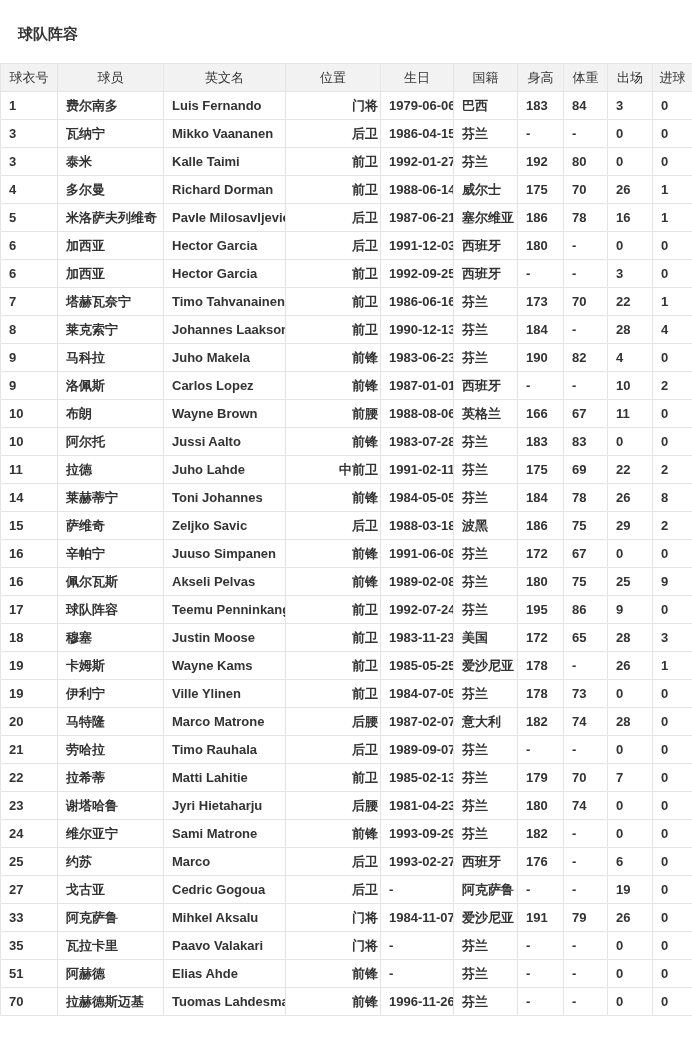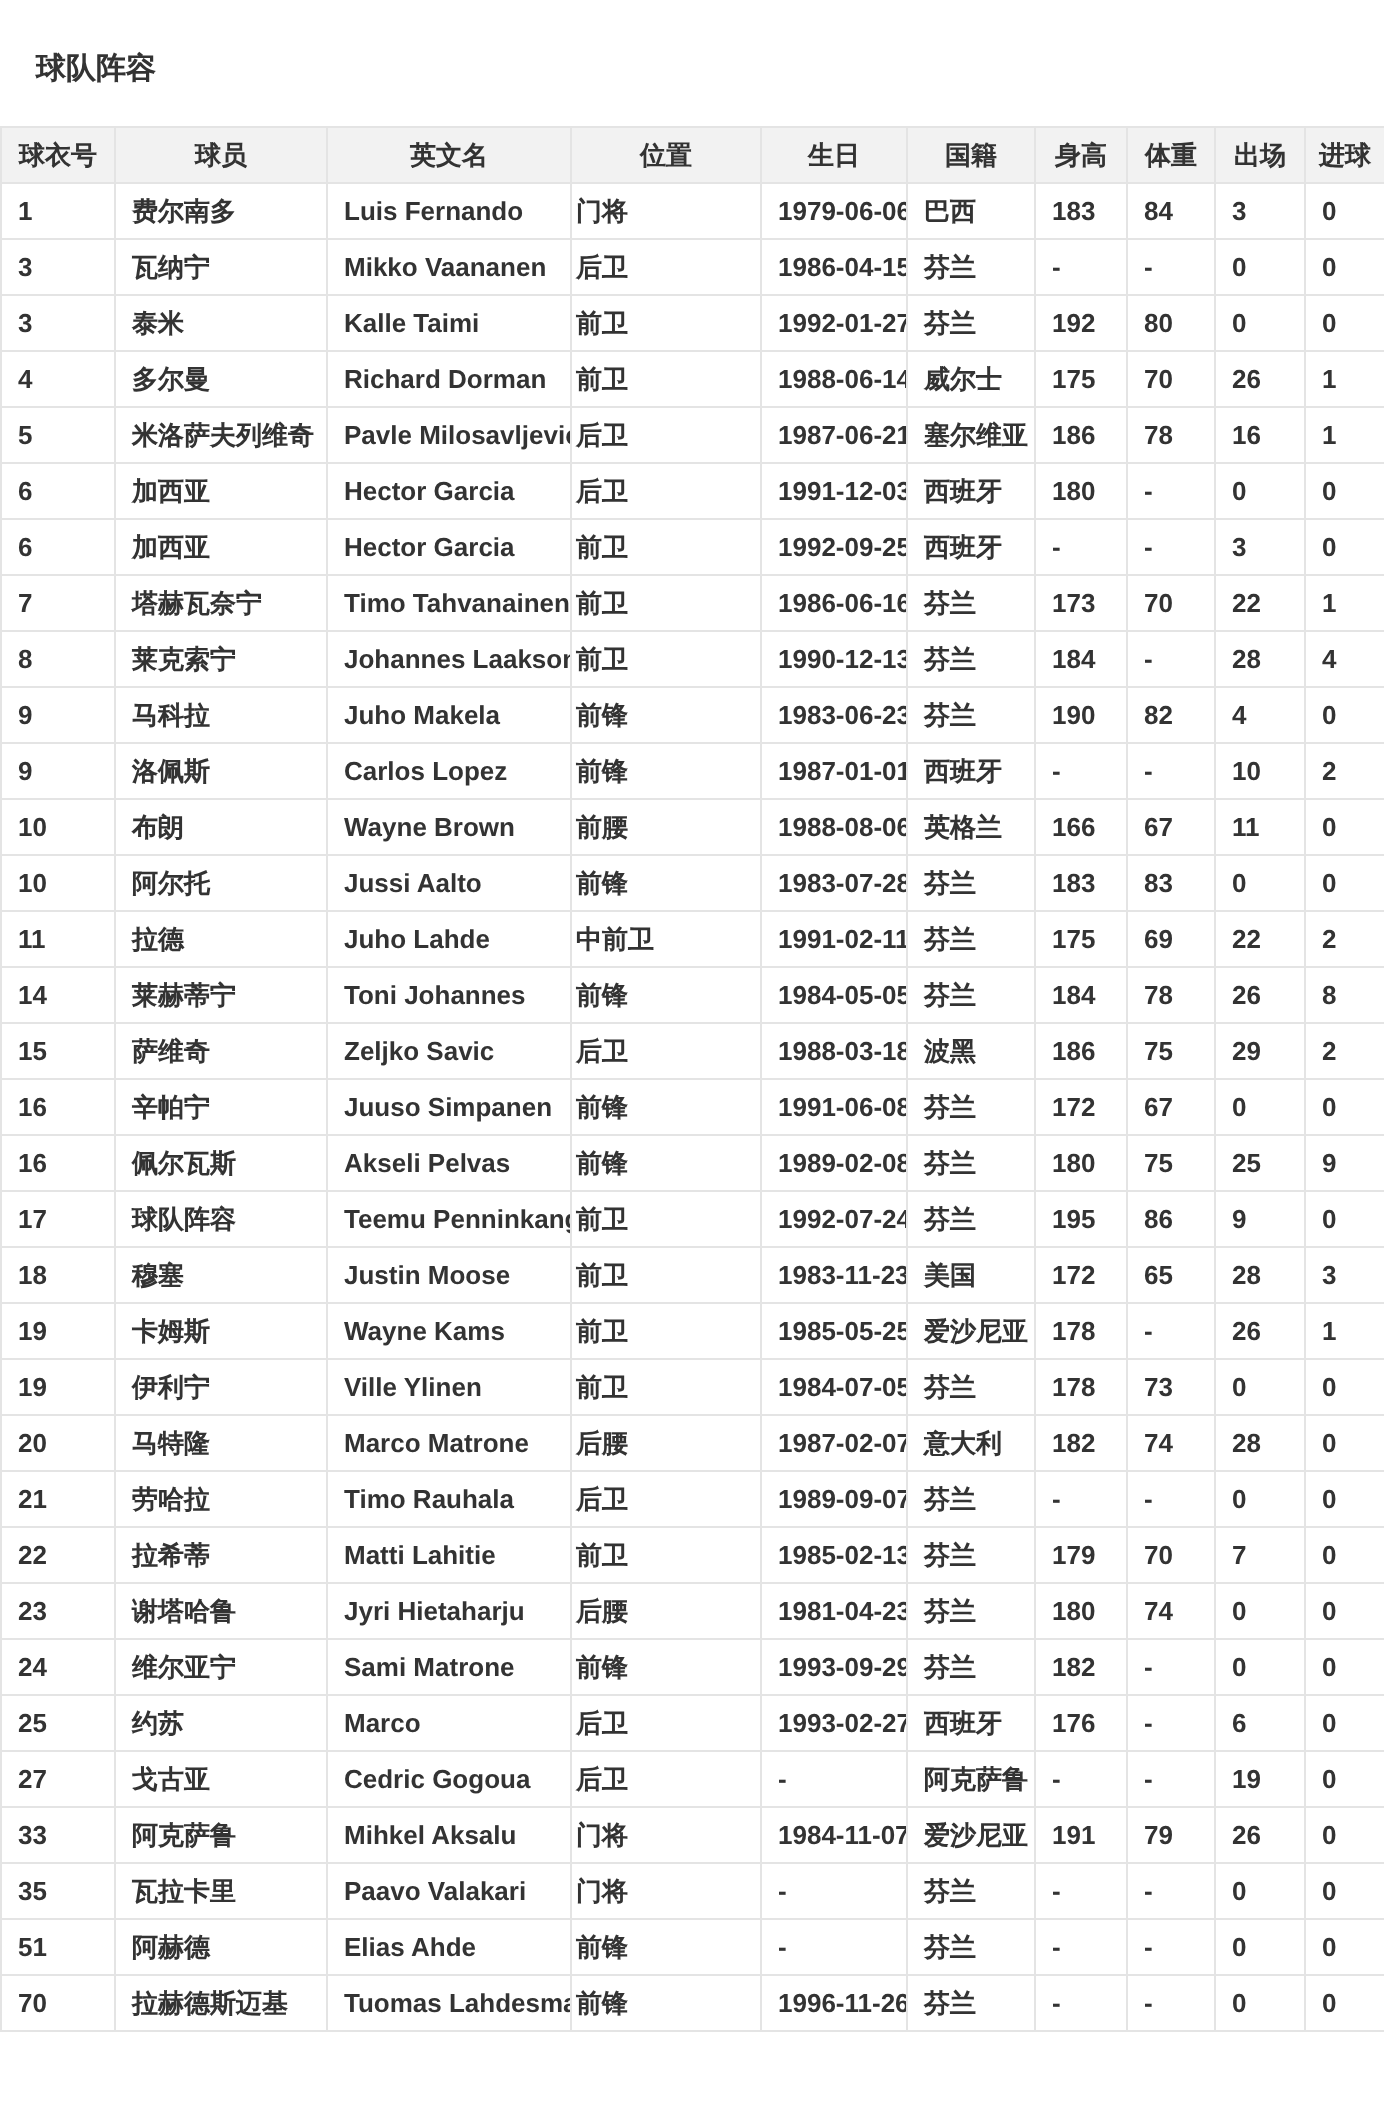--- a/index.html
+++ b/index.html
@@ -30,35 +30,35 @@
     font-size: 13px;
     font-weight: bold;
     color: #333333;
   }
   table.roster th {
     background: #f2f2f2;
     border: 1px solid #e4e4e4;
     height: 28px;
     padding: 0 2px;
     text-align: center;
-    font-weight: bold;
+    font-weight: normal;
     white-space: nowrap;
     overflow: hidden;
   }
   table.roster td {
     background: #ffffff;
     border: 1px solid #e4e4e4;
     height: 28px;
     padding: 0 2px 0 8px;
     text-align: left;
     white-space: nowrap;
     overflow: hidden;
   }
   table.roster td.align-center {
-    text-align: left;
+    text-align: right;
     padding: 0 2px;
   }
 </style>
 </head>
 <body>
 
 <div class="page">
   <div class="title">球队阵容</div>
   <table class="roster">
     <colgroup id="colGroup">

